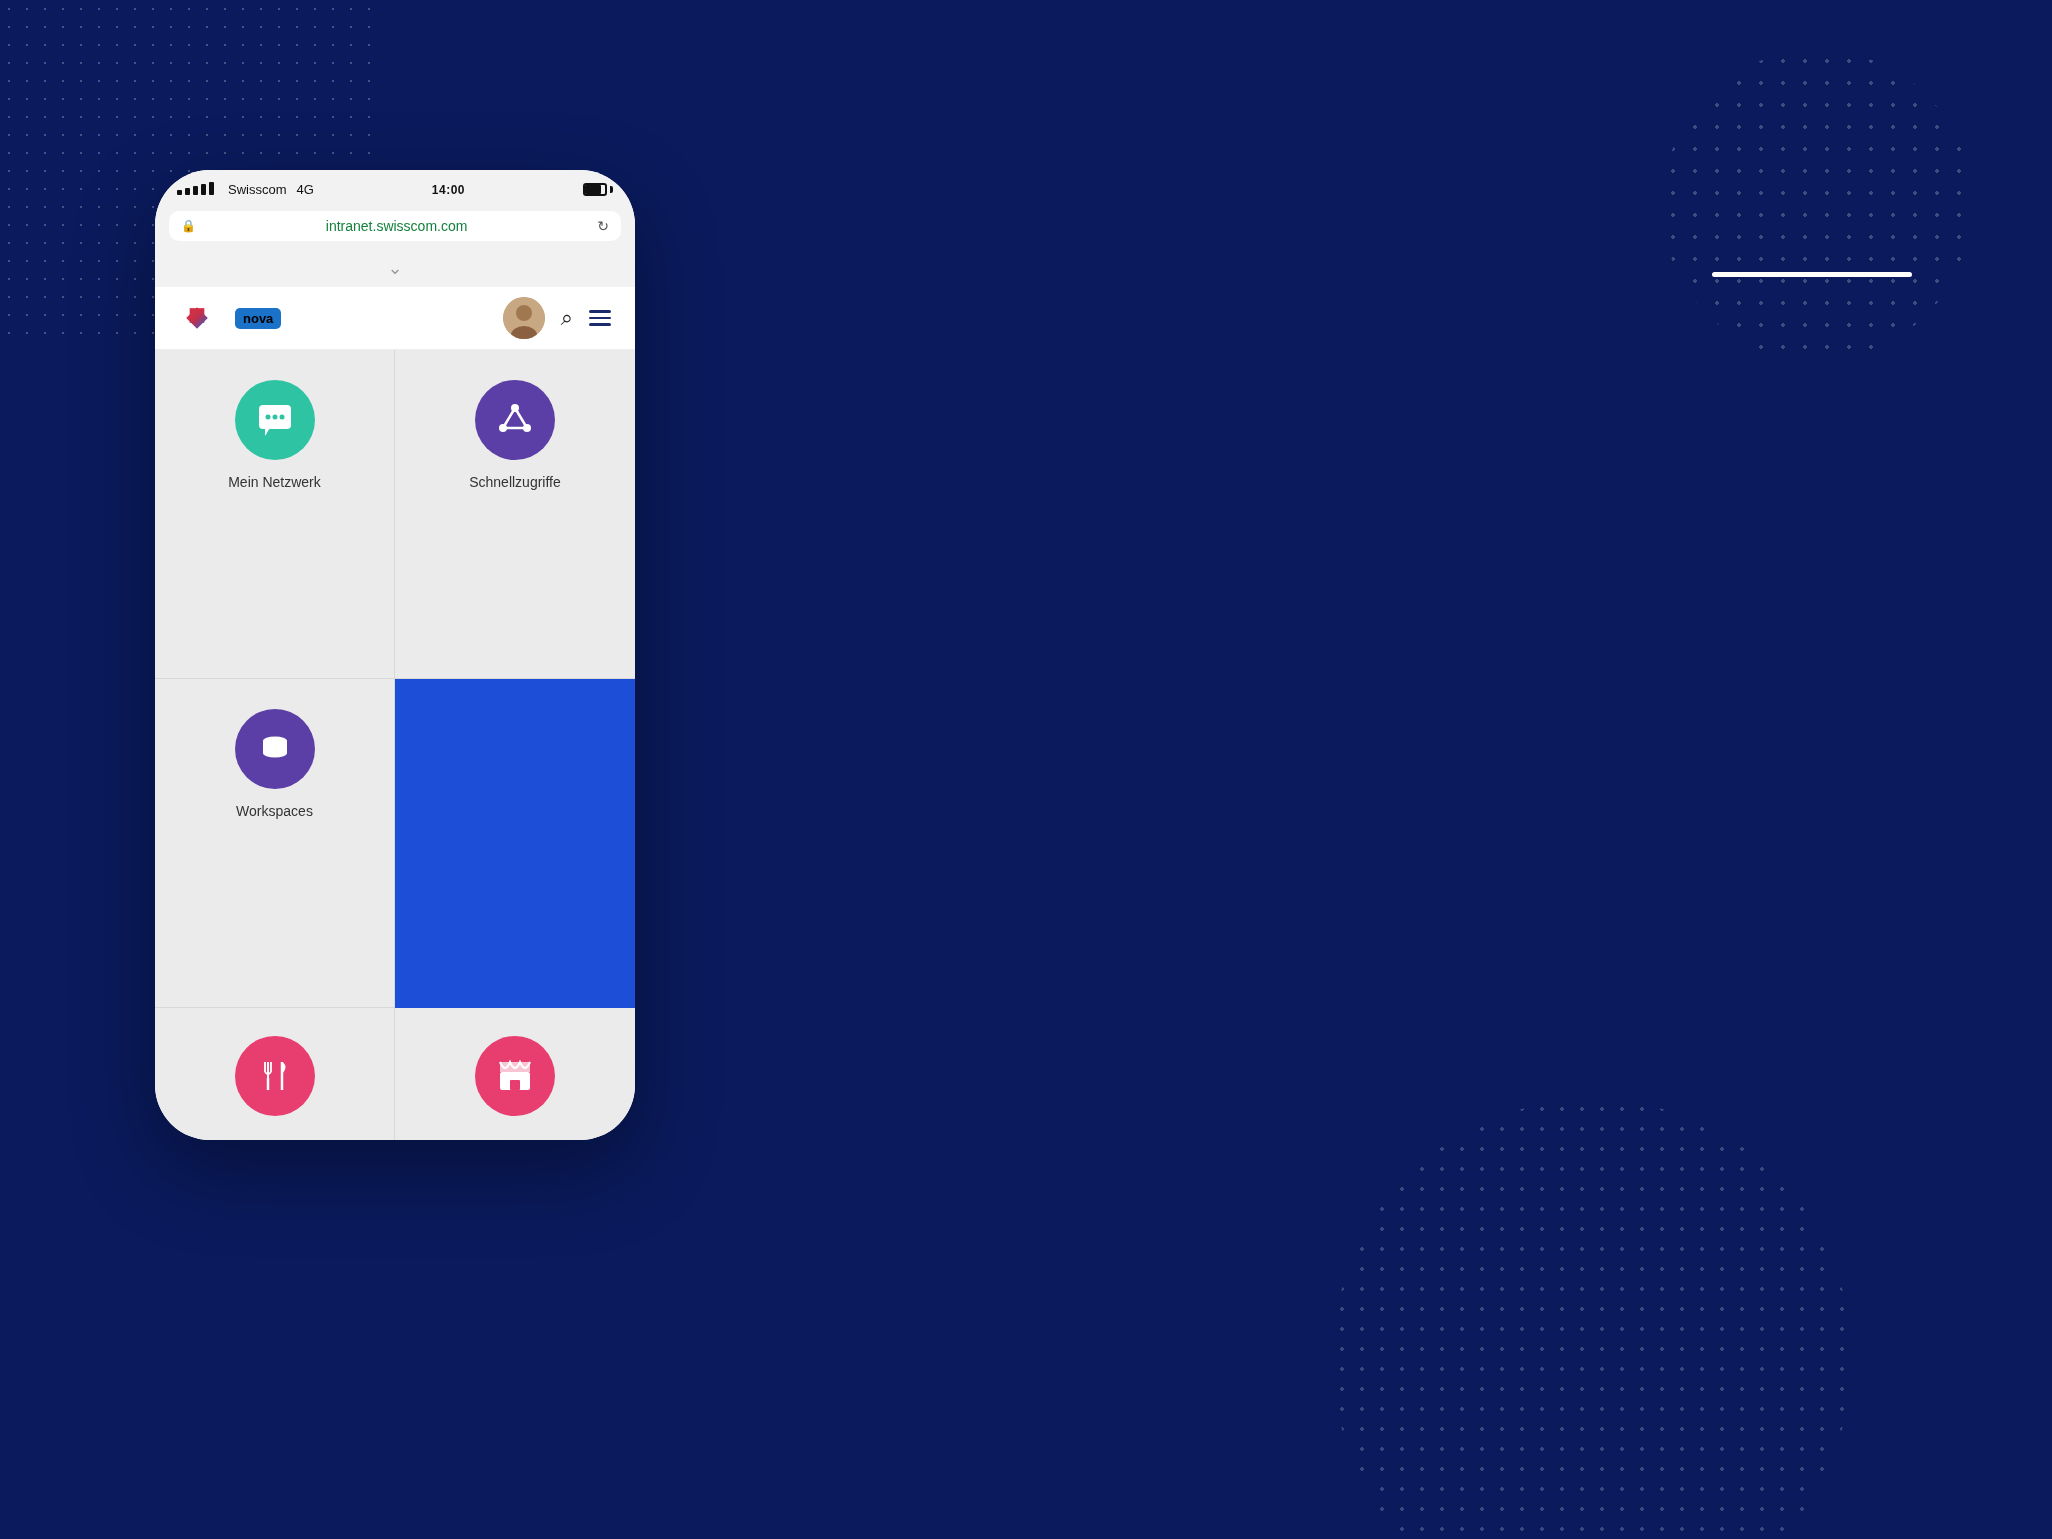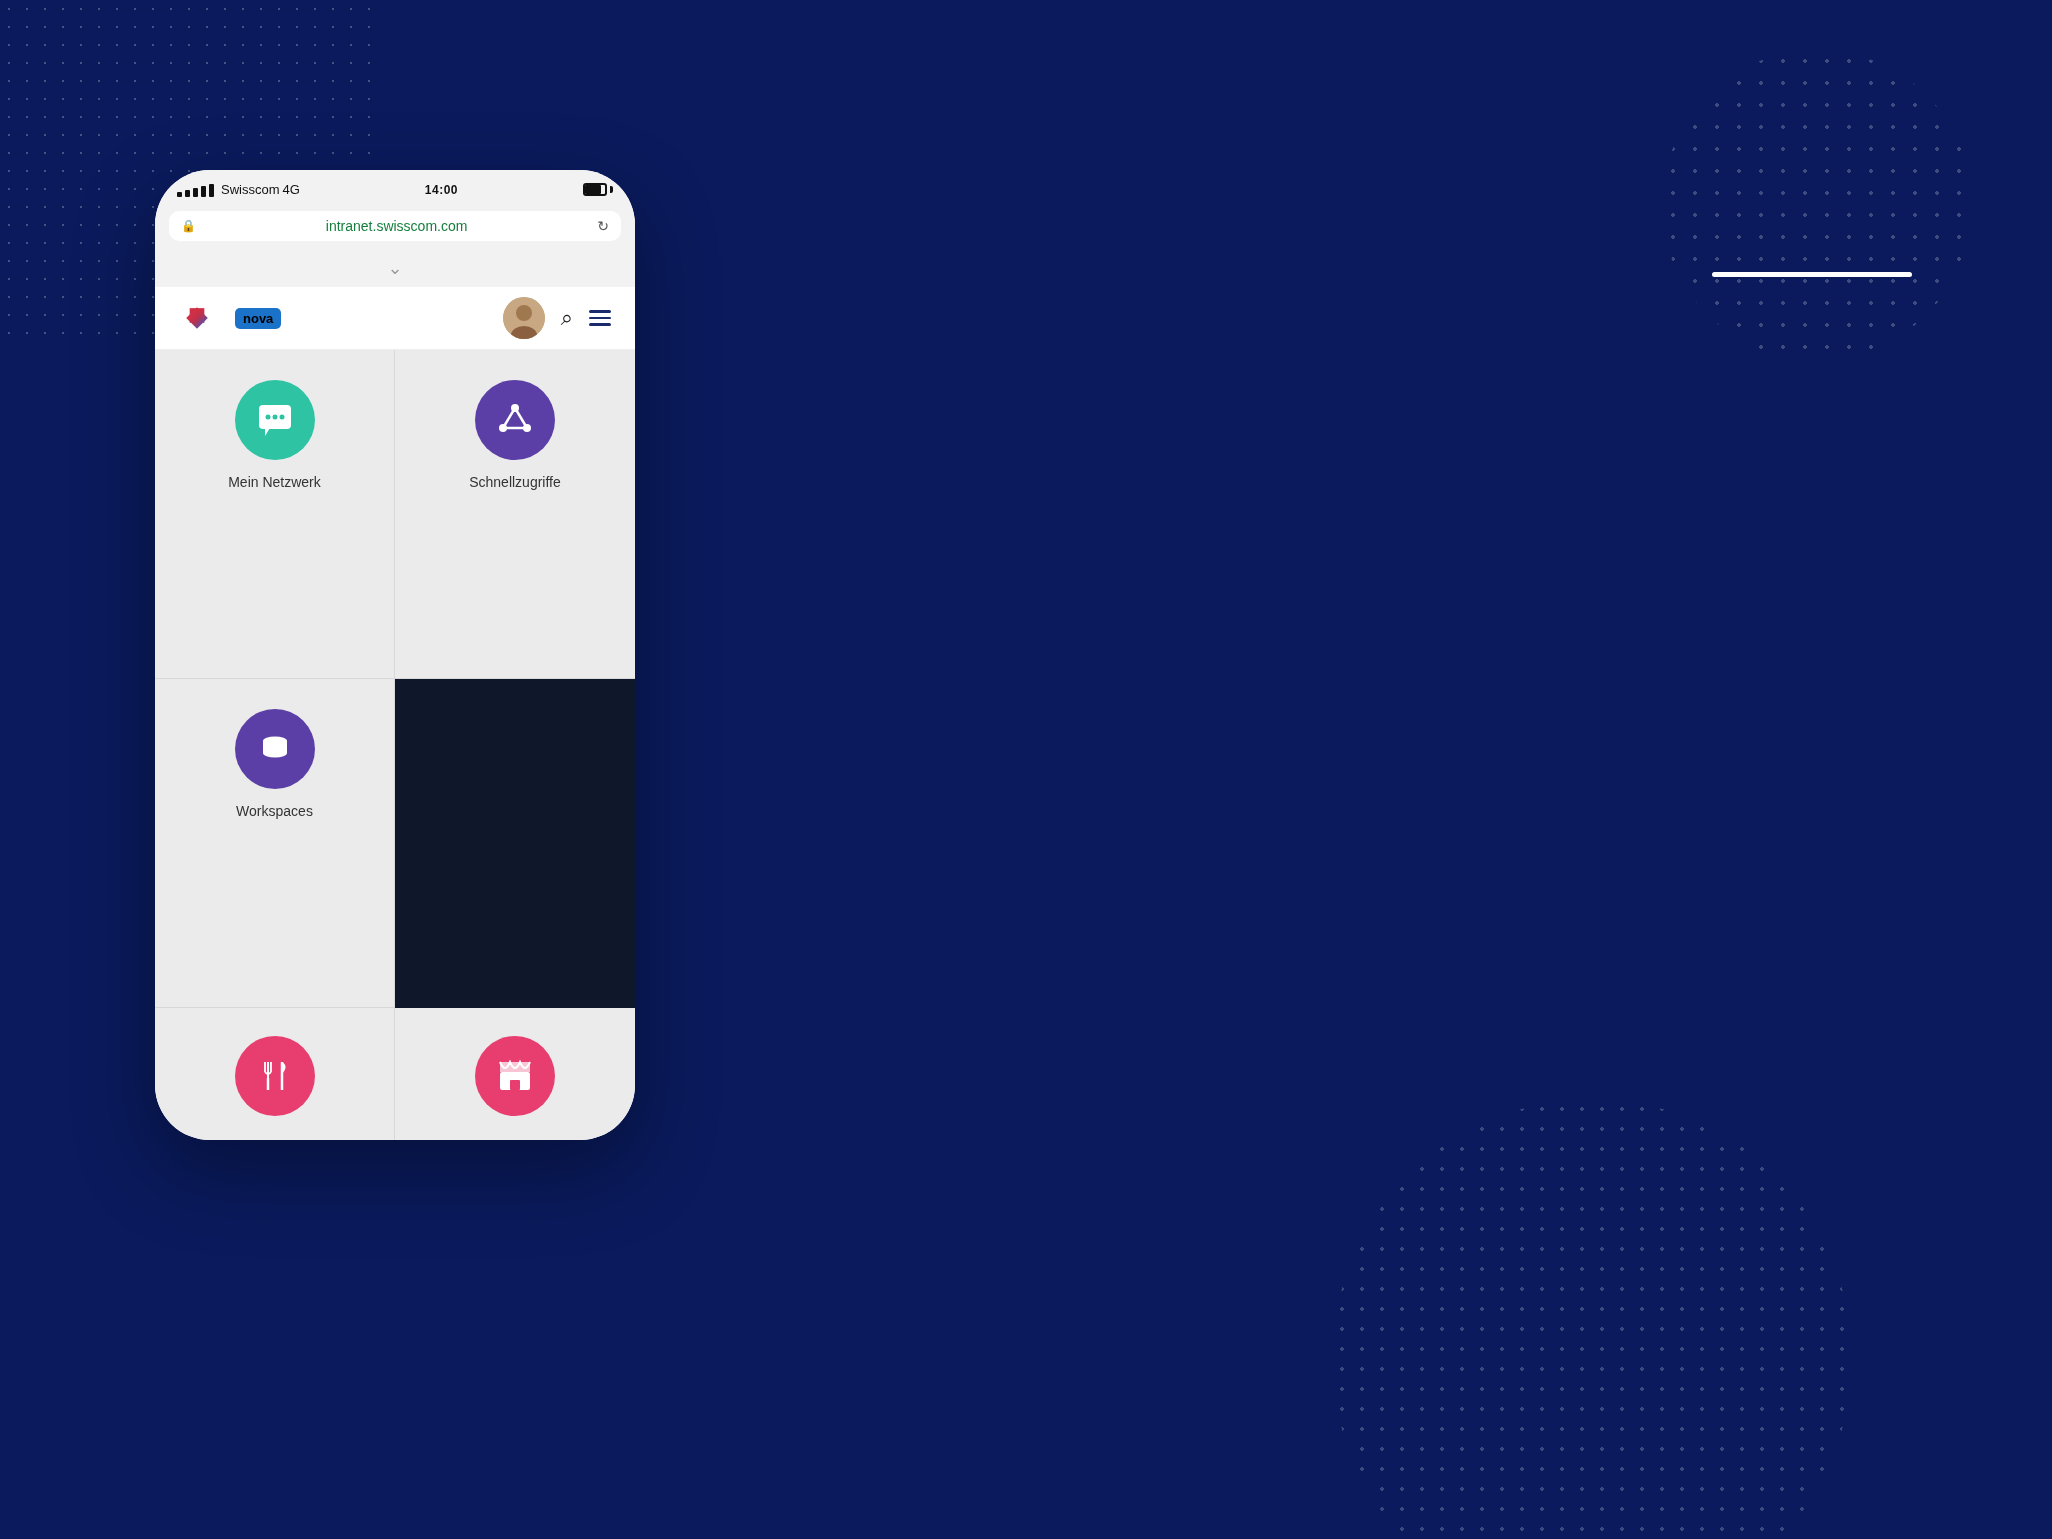--- a/index.html
+++ b/index.html
@@ -72,22 +72,22 @@
       align-items: center;
       justify-content: space-between;
       padding: 12px 22px 8px 22px;
       background: #f2f2f2;
       font-size: 13px;
       color: #111;
     }
 
     .status-left {
       display: flex;
-      align-items: flex-end;
-      gap: 3px;
+      align-items: flex-start;
+      gap: 10px;
     }
 
     .signal-dots {
       display: flex; gap: 3px; align-items: flex-end;
     }
     .signal-dot {
       width: 5px;
       background: #111;
       border-radius: 1px;
     }
@@ -207,21 +207,21 @@
       justify-content: center;
     }
 
     .search-icon-nav {
       font-size: 22px;
       color: #222;
     }
 
     
     .app-grid {
-      background: #0f172a;
+      background: #1d4ed8;
       display: grid;
       grid-template-columns: 1fr 1fr;
       gap: 0;
       padding: 0;
       flex: 1;
     }
 
     .app-cell {
       display: flex;
       flex-direction: column;

